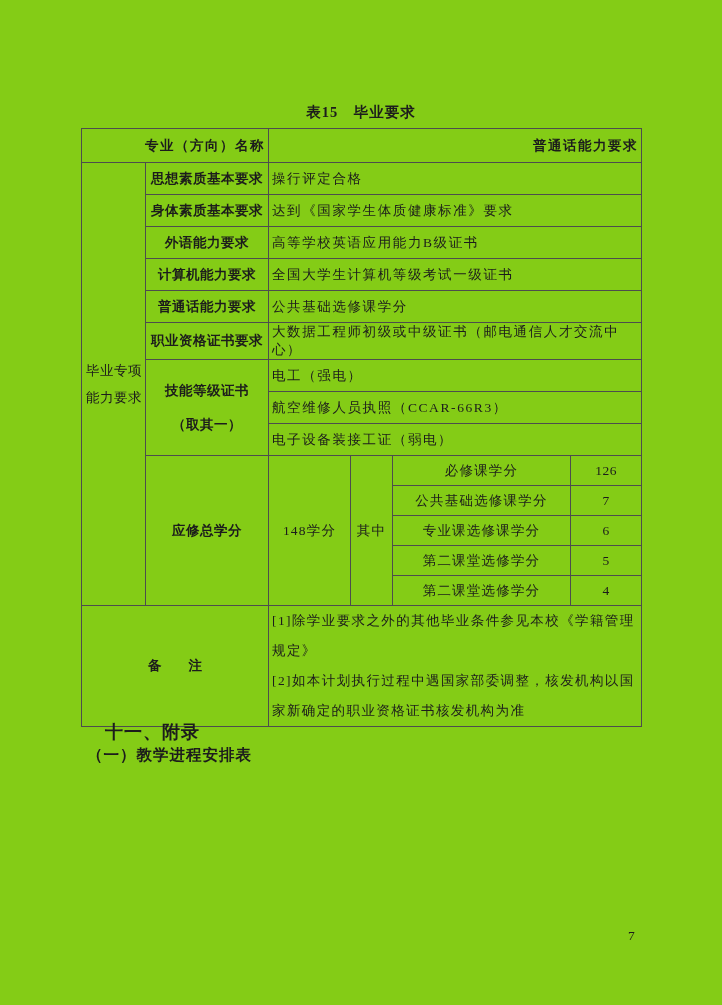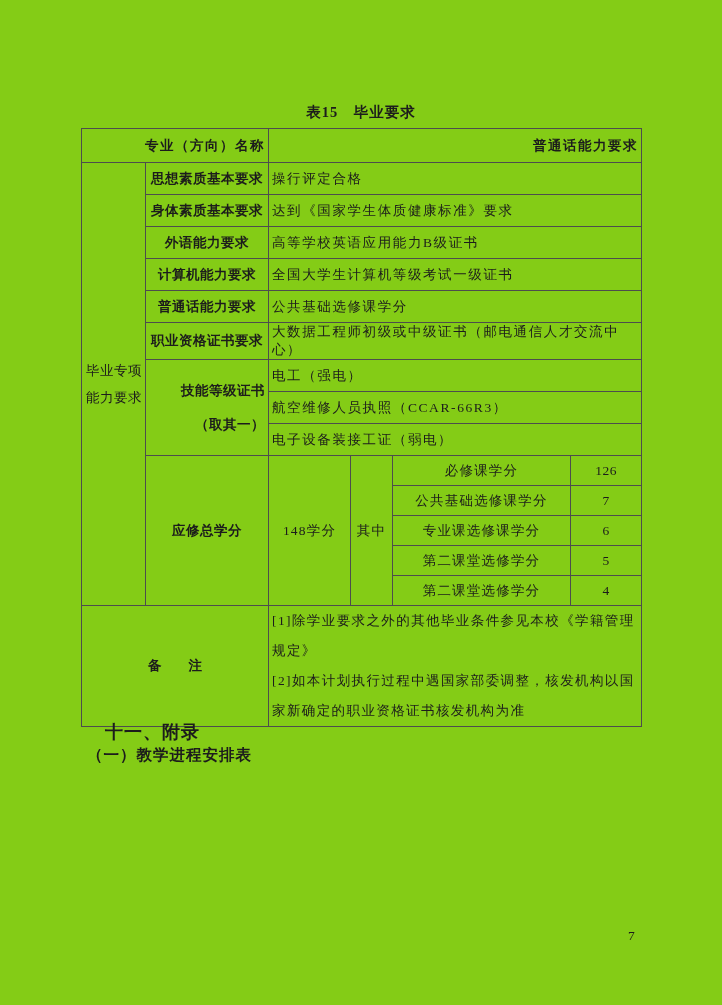--- a/index.html
+++ b/index.html
@@ -27,21 +27,21 @@
     vertical-align:middle;
     padding:0 3px;
     overflow:hidden;
   }
   .hdr   { font-weight:bold; text-align:right; font-size:14px; letter-spacing:1.5px; }
   .lbl   { font-weight:bold; text-align:center; letter-spacing:0.5px; }
   .val   { text-align:left; letter-spacing:1.6px; padding-left:5px; }
   .ctr   { text-align:center; letter-spacing:1.2px; }
   .num   { text-align:center; font-size:14.5px; letter-spacing:0.5px; }
   .span-label { font-weight:normal; text-align:right; letter-spacing:0.5px; line-height:27px; padding:0 2px; }
-  .skill-label { line-height:34px;text-align:right; }
+  .skill-label { line-height:34px; }
   .remark-label { letter-spacing:0; }
   .remark-val { line-height:30px; letter-spacing:1.4px; padding:5px 6px 5px 7px; vertical-align:top; }
   .sec-title {
     position:absolute; left:105px; top:720px;
     font-family:Liberation Serif, serif;
     font-weight:bold; font-size:18px; letter-spacing:1px;
   }
   .subsec-title {
     position:absolute; left:87px; top:745px;
     font-family:Liberation Sans, sans-serif;

